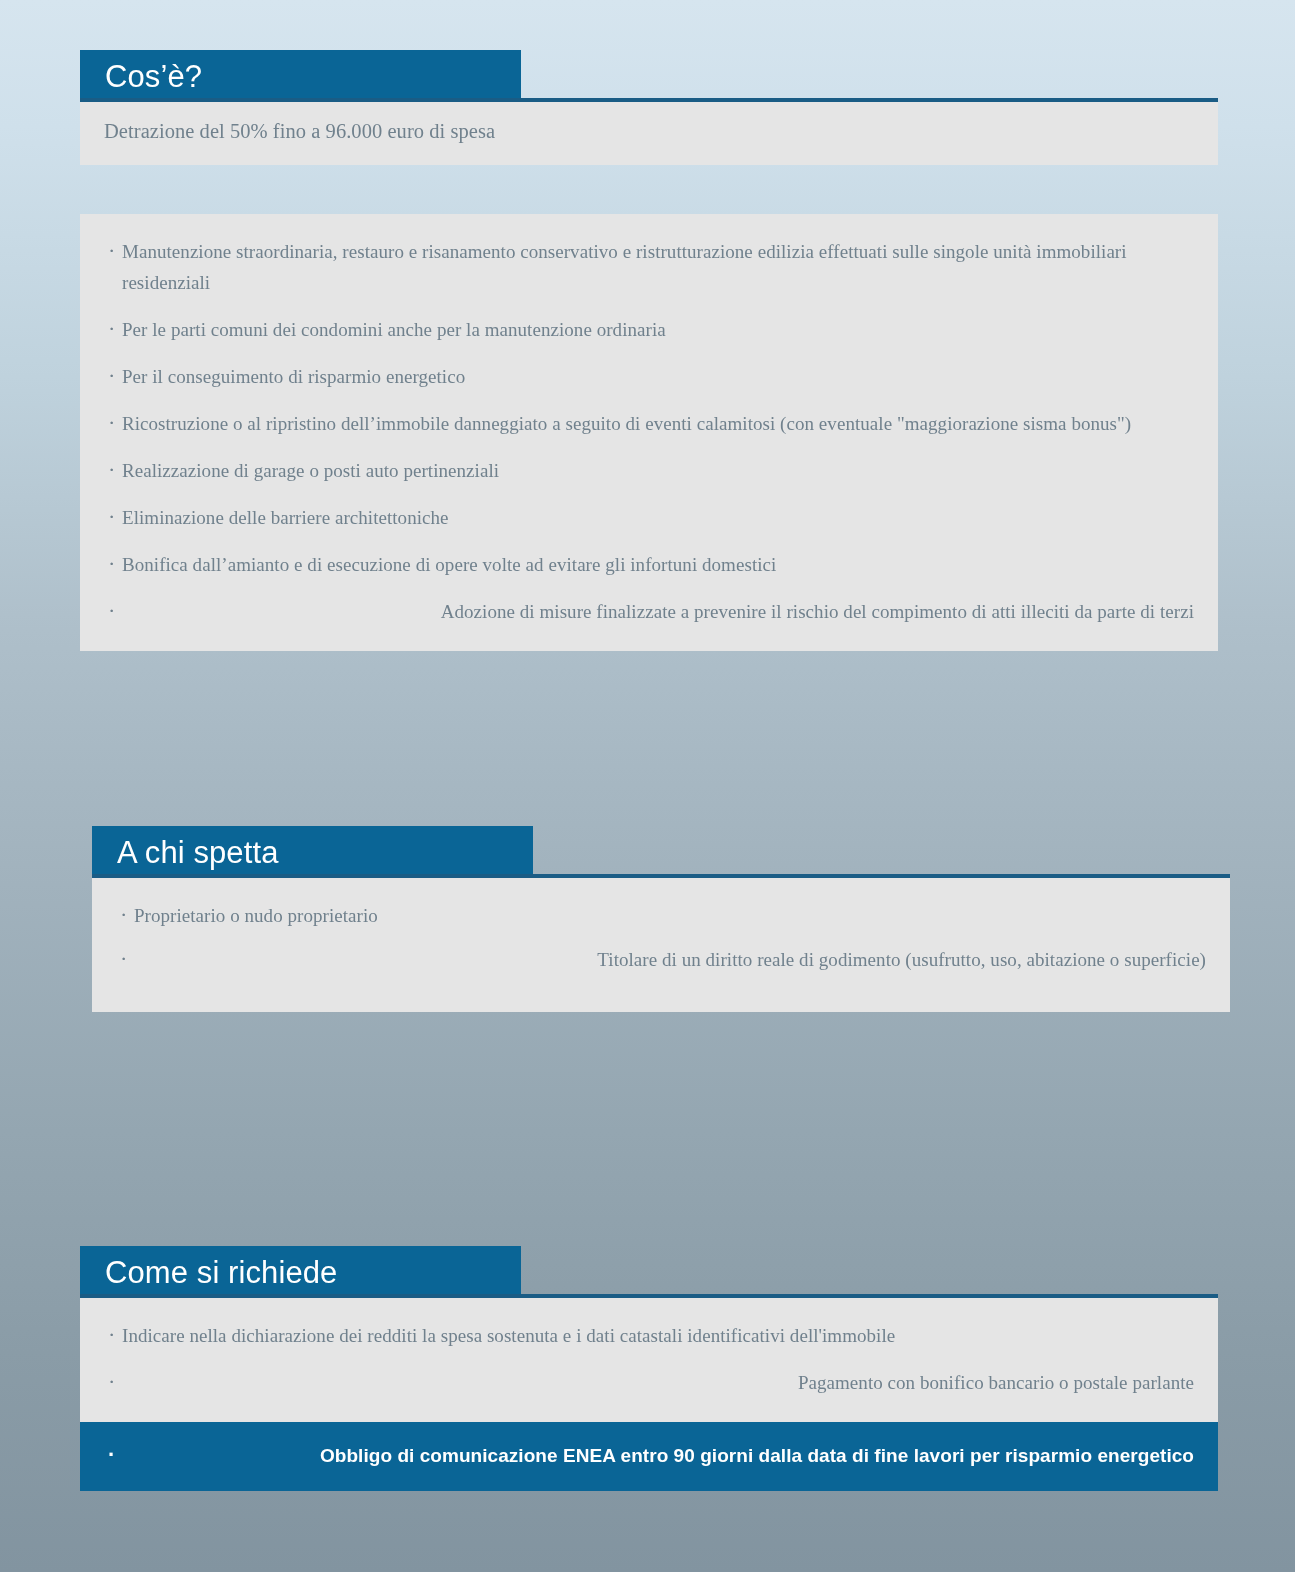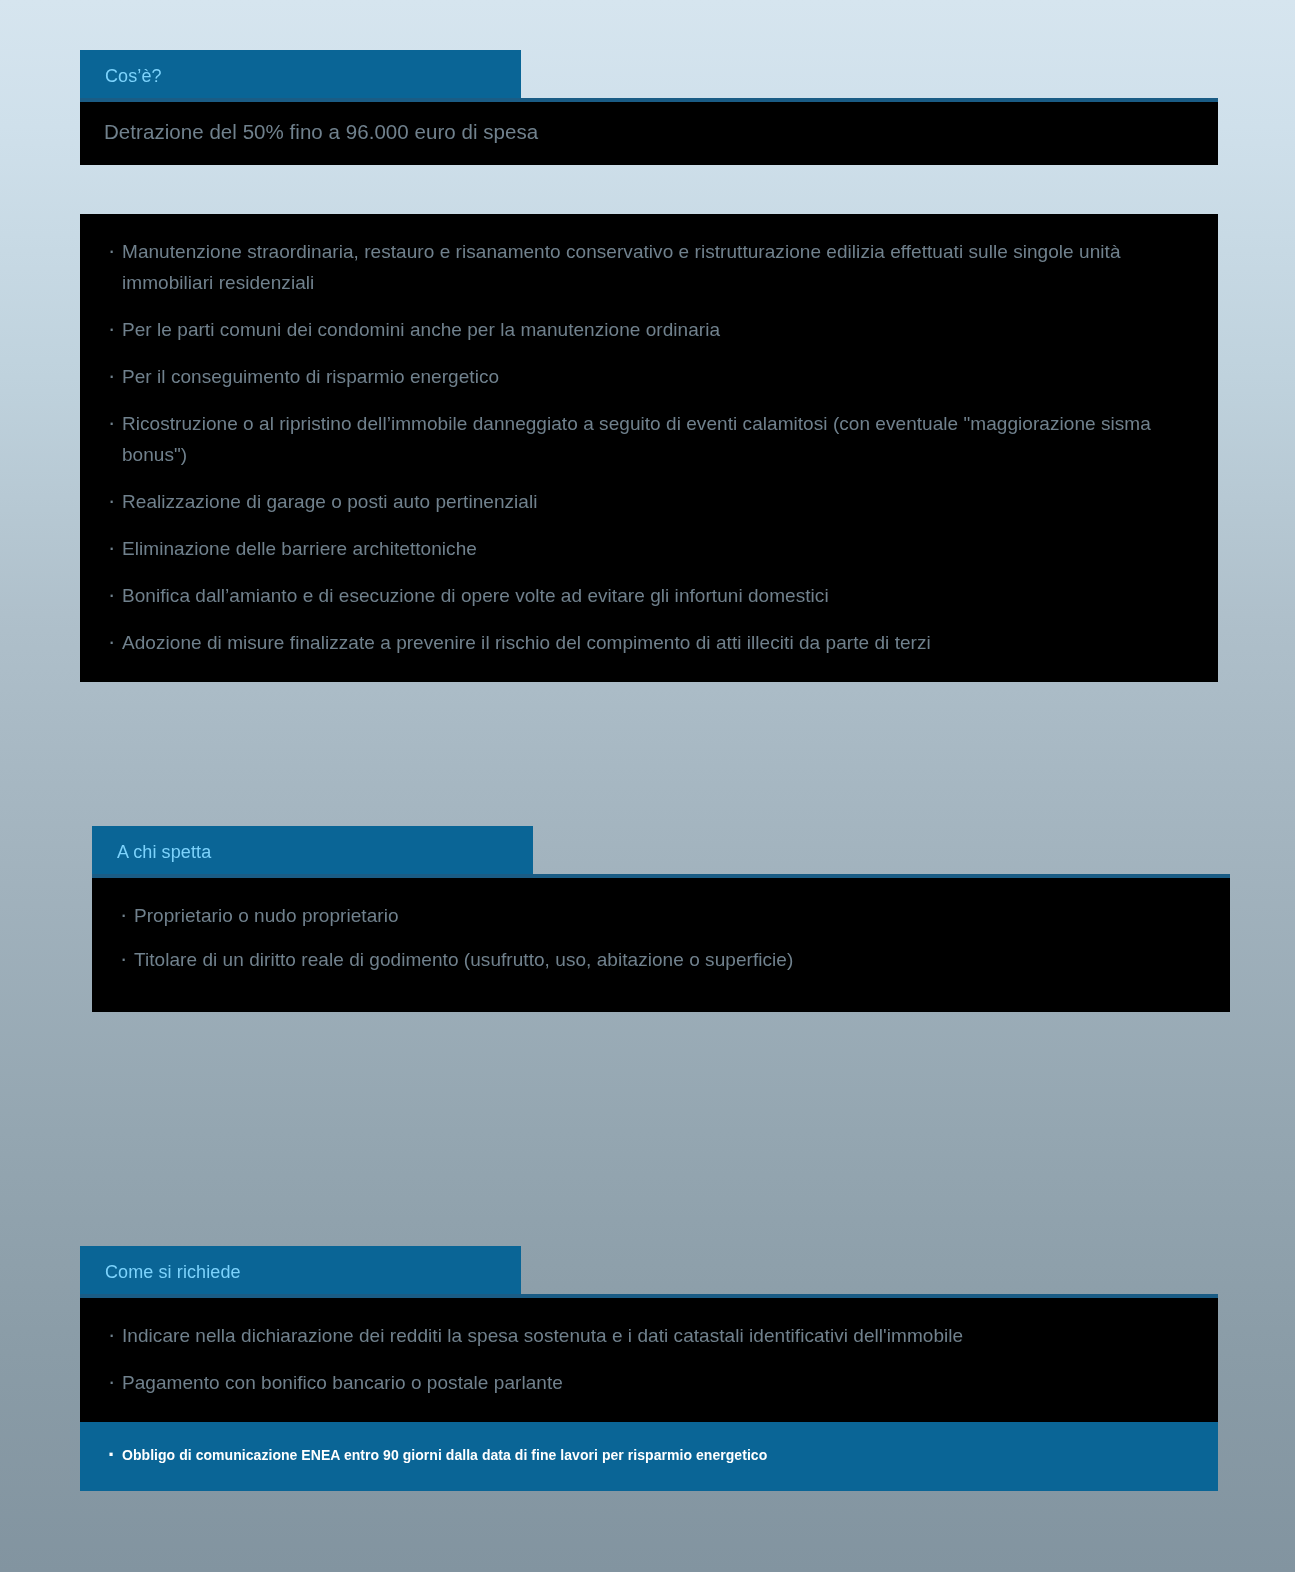--- a/index.html
+++ b/index.html
@@ -47,39 +47,40 @@
     top: 0;
     width: 441px;
     height: 52px;
     background: #0a6596;
     display: flex;
     align-items: center;
     padding-left: 25px;
   }
 
   .header-tab .title {
-    color: #7dd3fc;
-    font-size: 18px;
+    color: #ffffff;
+    font-size: 31px;
     font-weight: 400;
     letter-spacing: 0.1px;
     line-height: 1;
   }
 
   .header-rule {
     position: absolute;
     left: 0;
     bottom: 0;
     width: 1138px;
     height: 4px;
     background: #1a5c85;
   }
 
   .card-body {
-    background: #000000;
+    background: #e5e5e5;
     padding: 22px 24px 24px 24px;
+    font-family: Liberation Serif, serif;
   }
 
   .card-body.compact {
     padding: 14px 24px 18px 24px;
   }
 
   
   ul.bullets {
     list-style: none;
   }
@@ -87,21 +88,21 @@
   ul.bullets li {
     position: relative;
     padding-left: 18px;
     color: #70818d;
     font-size: 19px;
     line-height: 31px;
     margin-bottom: 16px;
     letter-spacing: 0.05px;
   }
 
-  ul.bullets li:last-child { margin-bottom: 0; }
+  ul.bullets li:last-child { margin-bottom: 0; text-align: right; }
 
   ul.bullets li::before {
     content: "\00B7";
     position: absolute;
     left: 4px;
     top: -1px;
     color: #70818d;
     font-size: 22px;
     line-height: 31px;
   }
@@ -123,21 +124,21 @@
     padding: 18px 24px 20px 24px;
   }
 
   .highlight-block ul.bullets li,
   .highlight-block ul.bullets li::before {
     color: #ffffff;
   }
 
   .highlight-block ul.bullets li {
     font-weight: 700;
-    font-size: 14px;
+    font-size: 19px;
     line-height: 31px;
     margin-bottom: 0;
   }
 </style>
 </head>
 <body>
 
 <div class="page">
 
   <div class="section" style="top:50px;">

